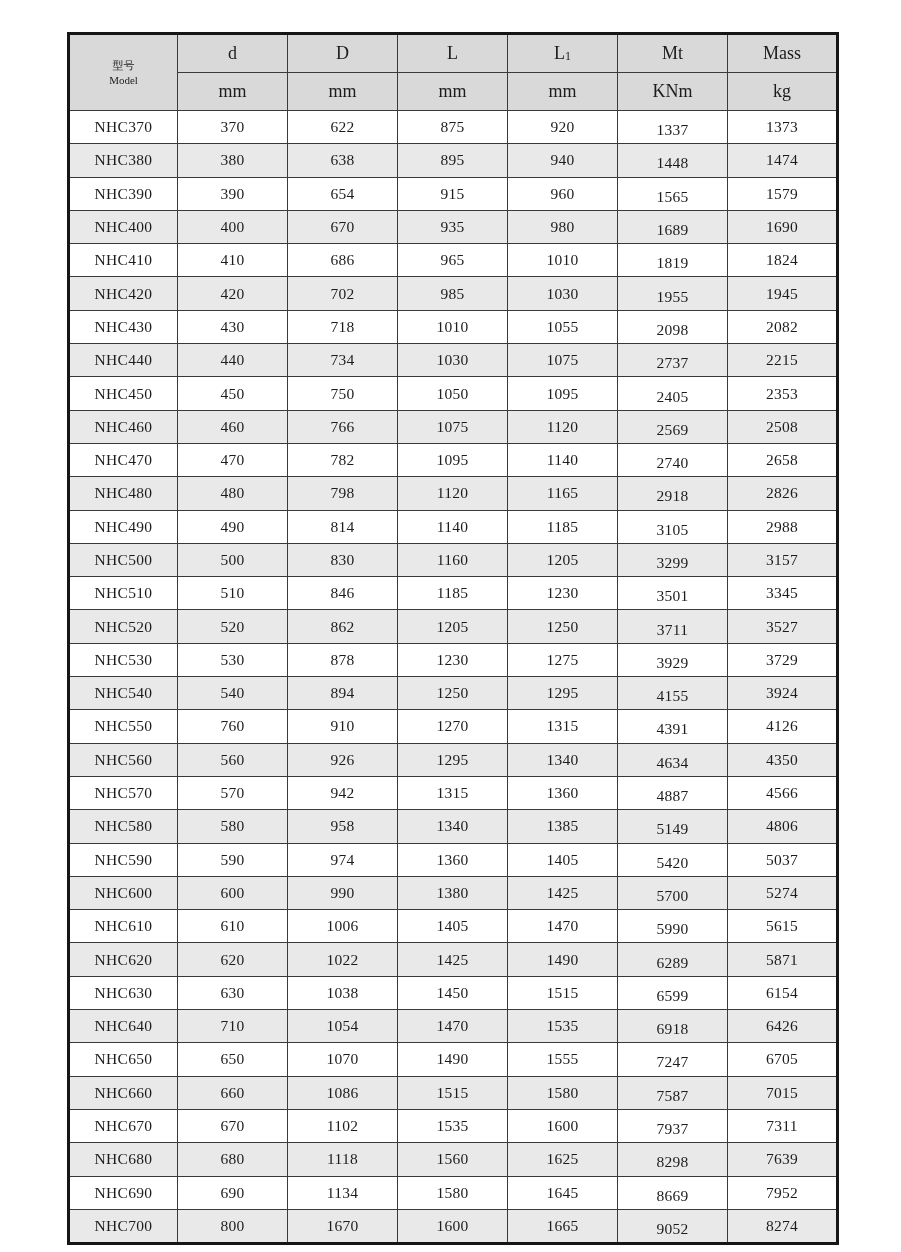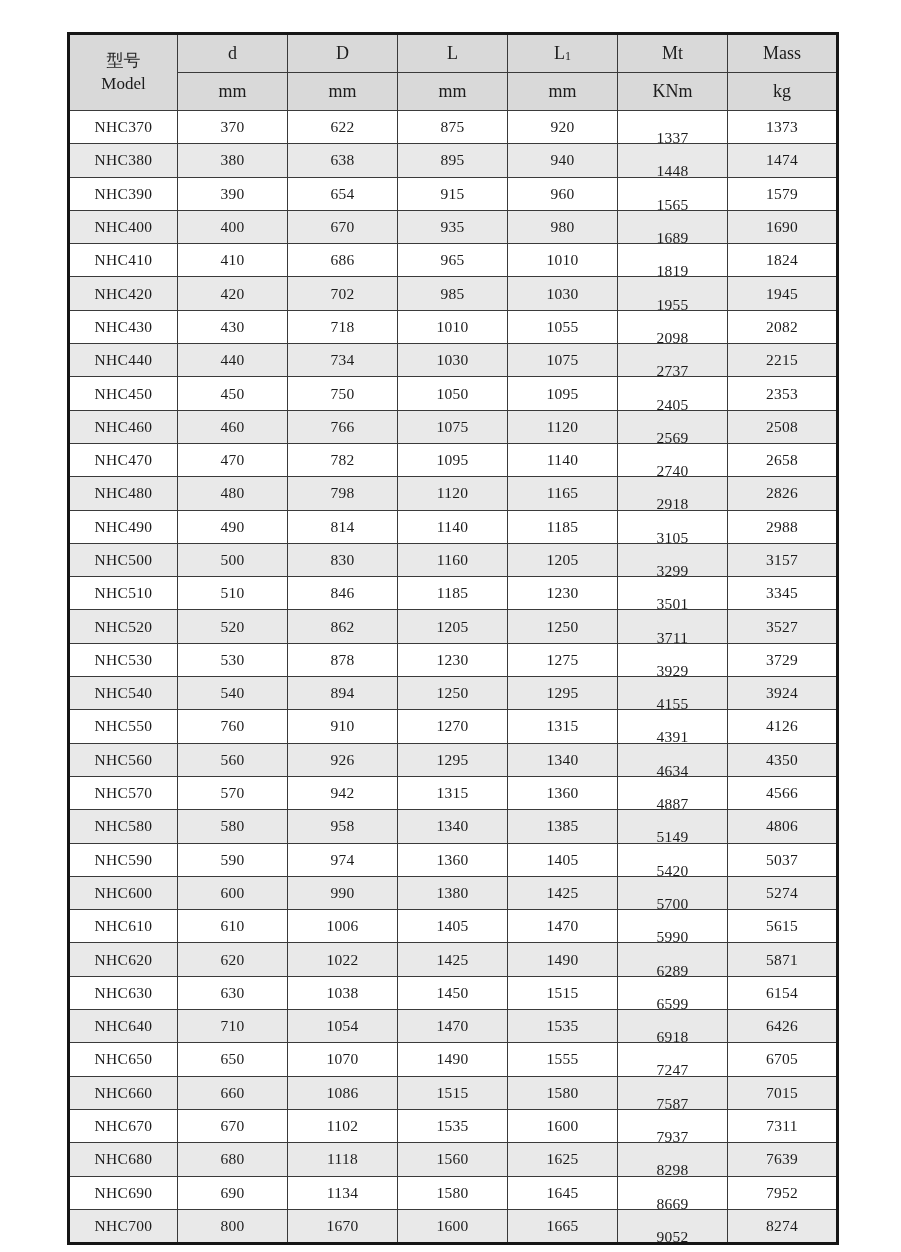--- a/index.html
+++ b/index.html
@@ -35,41 +35,41 @@
   .spec-table col.model-col { width: 109px; }
   .spec-table col.num-col   { width: 110px; }
 
   thead th {
     background: #d9d9d9;
     font-weight: normal;
     font-size: 18px;
     height: 37px;
   }
   thead th.model-head {
-    font-size: 17px;
+    font-size: 11px;
     line-height: 1.35;
   }
   thead sub {
     font-size: 12px;
     vertical-align: baseline;
     position: relative;
     top: 1px;
   }
   tbody td {
     height: 32.3px;
     font-size: 15.5px;
     background: #ffffff;
     letter-spacing: 0.3px;
   }
   tbody tr:nth-child(even) td {
     background: #e9e9e9;
   }
   tbody td .mt-val {
     position: relative;
-    top: 11px;
+    top: 3px;
     display: inline-block;
   }
 </style>
 </head>
 <body>
 
 <div class="page">
   <table class="spec-table">
     <colgroup>
       <col class="model-col">

